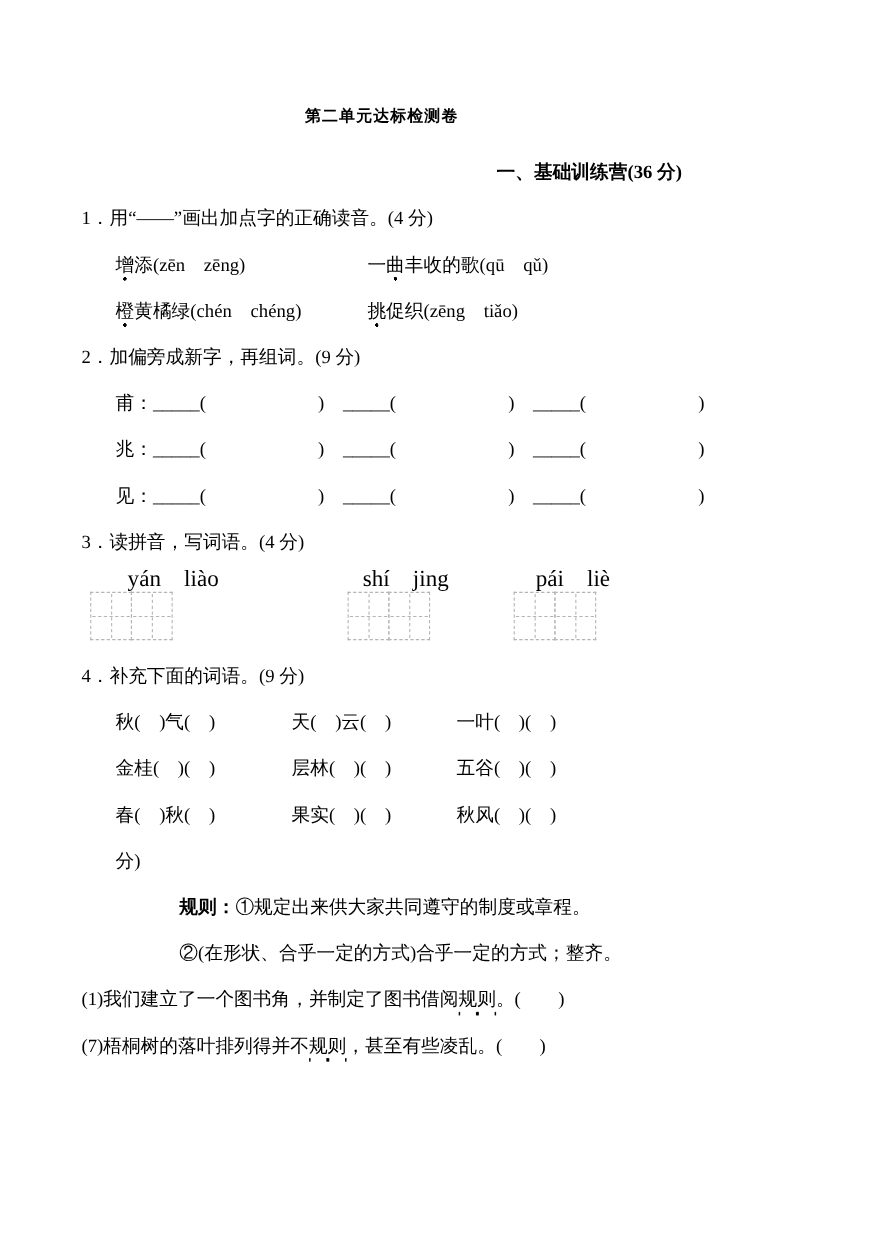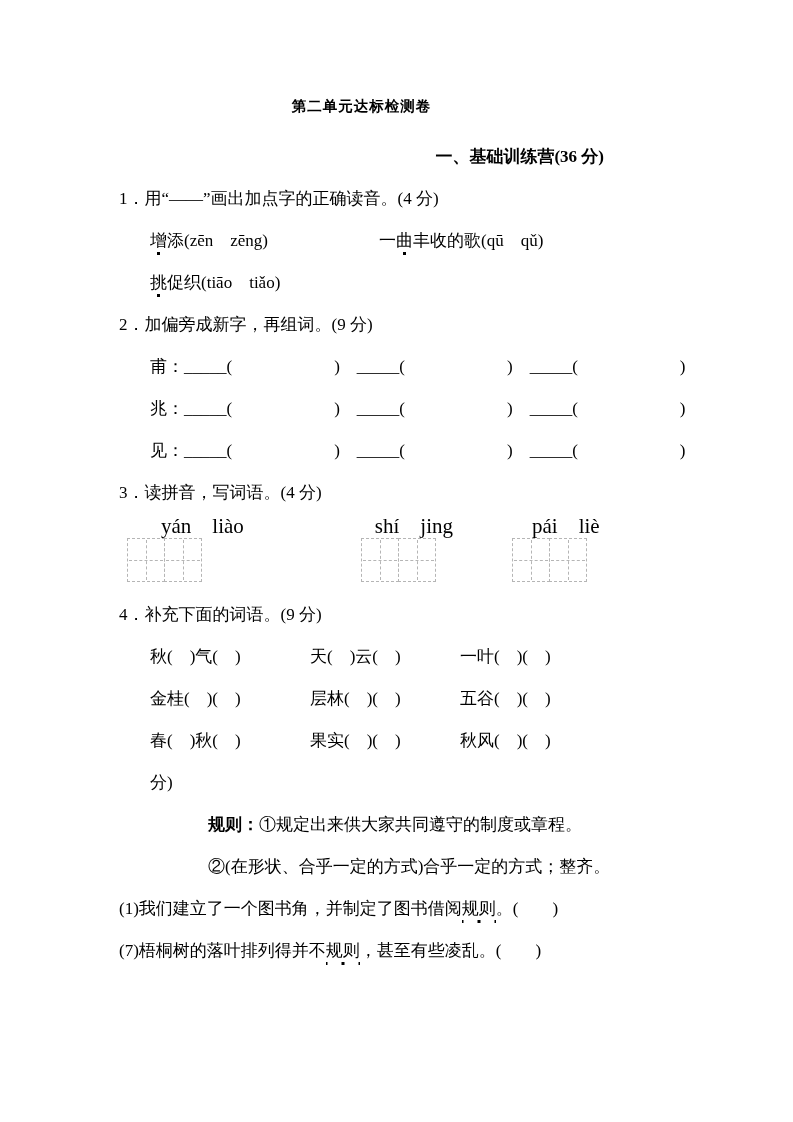--- a/index.html
+++ b/index.html
@@ -1,25 +1,26 @@
 <!DOCTYPE html>
 <html style="--grid: #b5b5b5;"><head>
 <meta charset="utf-8">
 <style>
   html,body { margin:0; padding:0; background:#ffffff; }
   .page {
     position:relative;
     width:722px; height:1122px;
     box-sizing:border-box;
-    padding:96px 118px 0 119px;
+    padding:96px 118px 0 58px;
     background:#fff;
     color:#000;
     font-family:"Liberation Serif","DejaVu Serif",serif;
     font-size:17px;
     overflow:hidden;
+    margin-left:16px;
   }
   .title {
     text-align:center;
     font-weight:bold;
     font-size:14.5px;
     line-height:20px;
     margin-bottom:20px;
     letter-spacing:1px;
   }
   .line { line-height:42px; white-space:pre; }
@@ -83,21 +84,22 @@
   <div class="title">第二单元达标检测卷</div>
 
   <div class="line heading">一、基础训练营(36 分)</div>
 
   <div class="line">1．用“——”画出加点字的正确读音。(4 分)</div>
   <div class="line indent1 q1-row">
     <span class="q1-col1"><span></span><span class="dot">增</span><span>添(zēn　zēng)</span></span>
     <span><span>一</span><span class="dot">曲</span><span>丰收的歌(qū　qǔ)</span></span>
   </div>
   <div class="line indent1 q1-row">
-    <span><span></span><span class="dot">挑</span><span>促织(tiāo　tiǎo)</span></span>
+    <span class="q1-col1"><span></span><span class="dot">橙</span><span>黄橘绿(chén　chéng)</span></span>
+    <span><span></span><span class="dot">挑</span><span>促织(zēng　tiǎo)</span></span>
   </div>
 
   <div class="line">2．加偏旁成新字，再组词。(9 分)</div>
   <div class="line indent1">甫：_____(　　　　　　)　_____(　　　　　　)　_____(　　　　　　)</div>
   <div class="line indent1">兆：_____(　　　　　　)　_____(　　　　　　)　_____(　　　　　　)</div>
   <div class="line indent1">见：_____(　　　　　　)　_____(　　　　　　)　_____(　　　　　　)</div>
 
   <div class="line">3．读拼音，写词语。(4 分)</div>
   <div class="q3-block">
     <div class="q3-col q3-c1">

